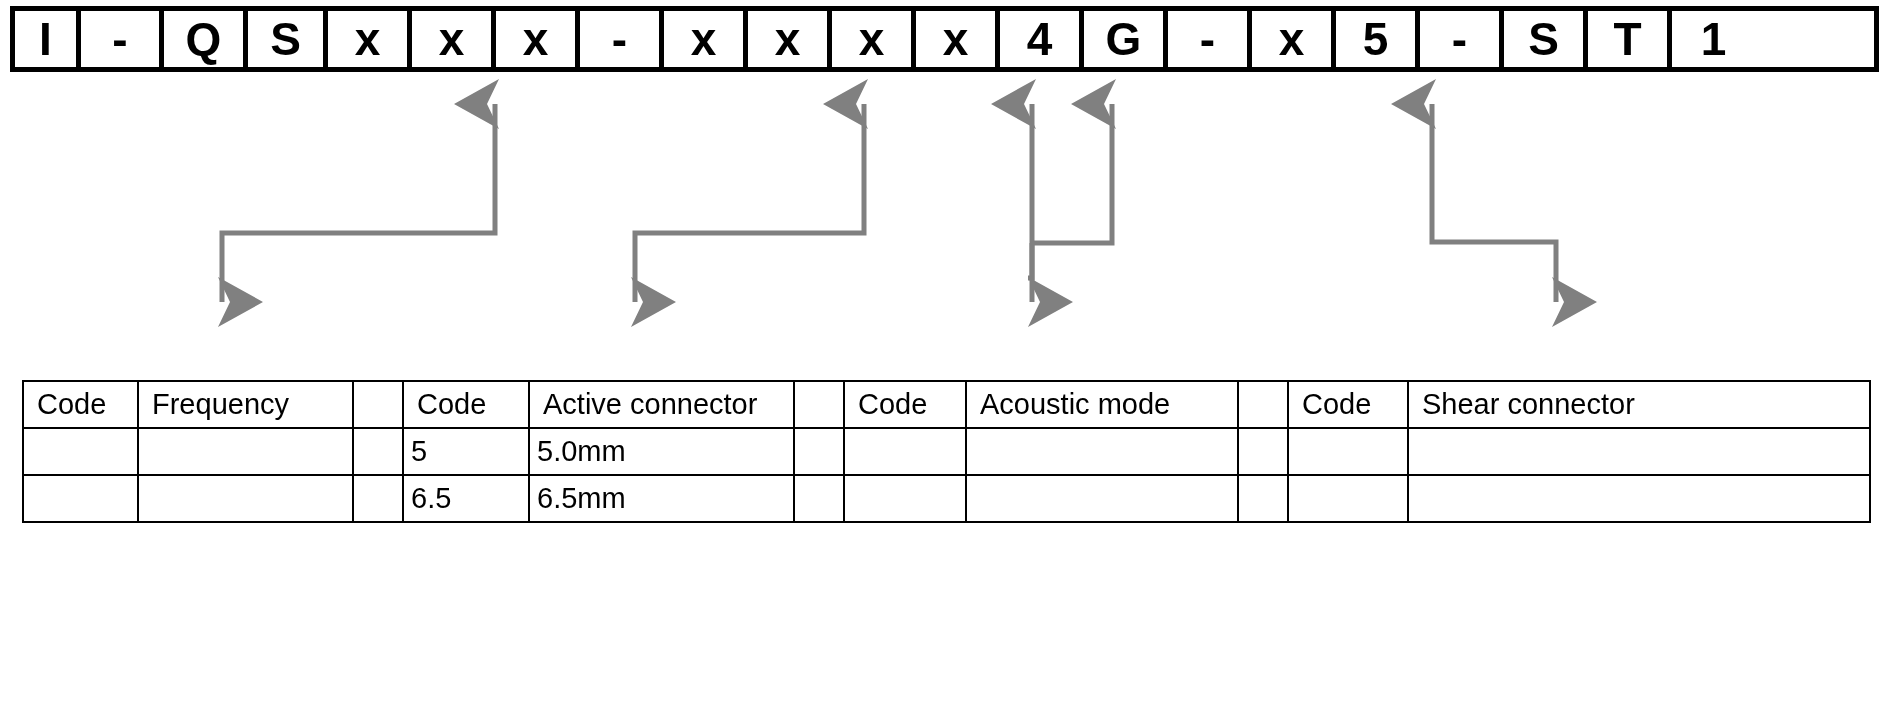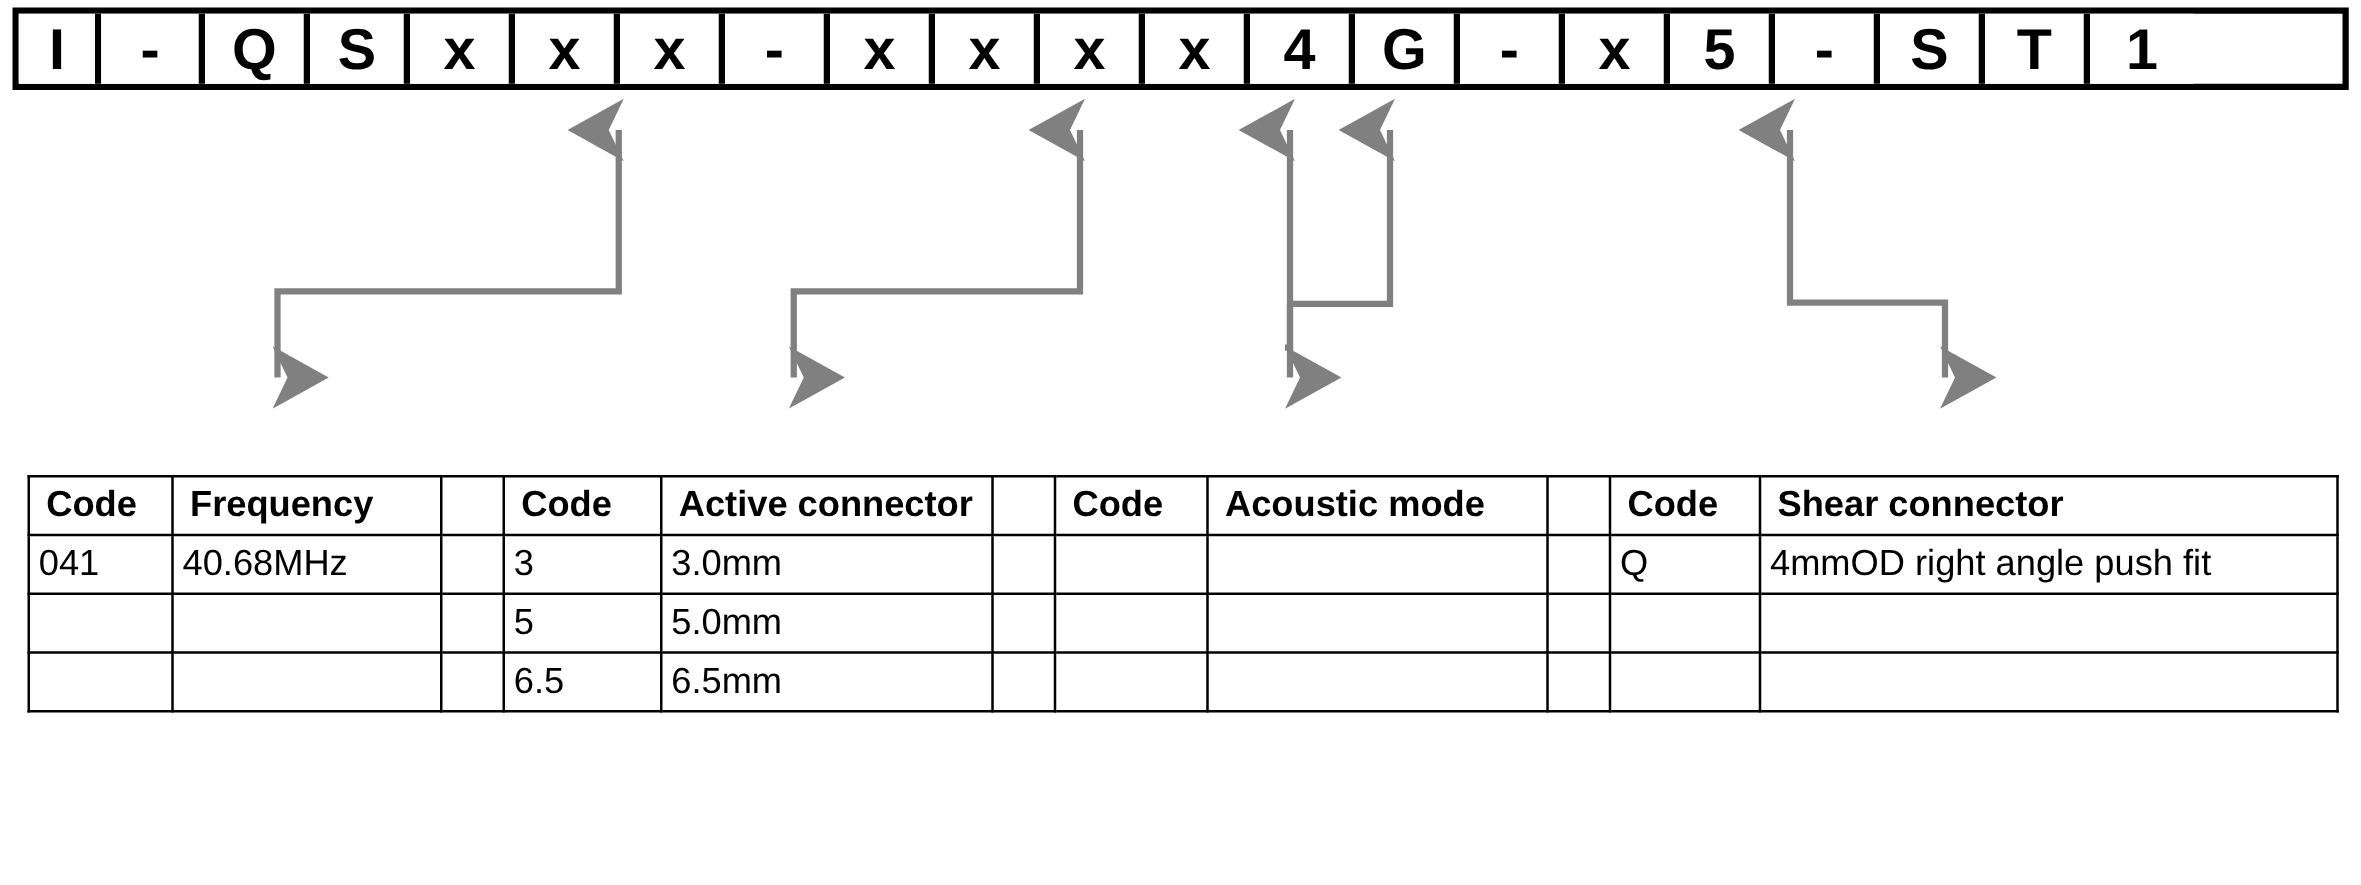--- a/index.html
+++ b/index.html
@@ -70,21 +70,21 @@
     font-size: 29px;
     line-height: 1.08;
     padding: 2px 2px 2px 7px;
     height: 41px;
     text-align: left;
     vertical-align: middle;
     white-space: nowrap;
     overflow: hidden;
   }
   #spec-table th {
-    font-weight: bold;
+    font-weight: normal;
     padding-left: 13px;
   }
   td.spacer, th.spacer {
     border-top: none;
     border-bottom: none;
     border-left: 2px solid #000000;
     border-right: 2px solid #000000;
   }
   tr.header-row th.spacer { border-top: 2px solid #000000; }
   tr:last-child td.spacer { border-bottom: 2px solid #000000; }
@@ -176,49 +176,36 @@
         <th>Code</th>
         <th>Acoustic mode</th>
         <th class="spacer"></th>
         <th>Code</th>
         <th>Shear connector</th>
       </tr>
     </thead>
 
     <tbody>
       <tr>
-        <td>041</td>
-        <td>40.68MHz</td>
-        <td class="spacer"></td>
-        <td>3</td>
-        <td>3.0mm</td>
-        <td class="spacer"></td>
-        <td></td>
-        <td></td>
-        <td class="spacer"></td>
-        <td>Q</td>
-        <td>4mmOD right angle push fit</td>
+        <td></td>
+        <td></td>
+        <td class="spacer"></td>
+        <td>5</td>
+        <td>5.0mm</td>
+        <td class="spacer"></td>
+        <td></td>
+        <td></td>
+        <td class="spacer"></td>
+        <td></td>
+        <td></td>
       </tr>
       <tr>
         <td></td>
         <td></td>
         <td class="spacer"></td>
-        <td>5</td>
-        <td>5.0mm</td>
-        <td class="spacer"></td>
-        <td></td>
-        <td></td>
-        <td class="spacer"></td>
-        <td></td>
-        <td></td>
-      </tr>
-      <tr>
-        <td></td>
-        <td></td>
-        <td class="spacer"></td>
         <td>6.5</td>
         <td>6.5mm</td>
         <td class="spacer"></td>
         <td></td>
         <td></td>
         <td class="spacer"></td>
         <td></td>
         <td></td>
       </tr>
 

